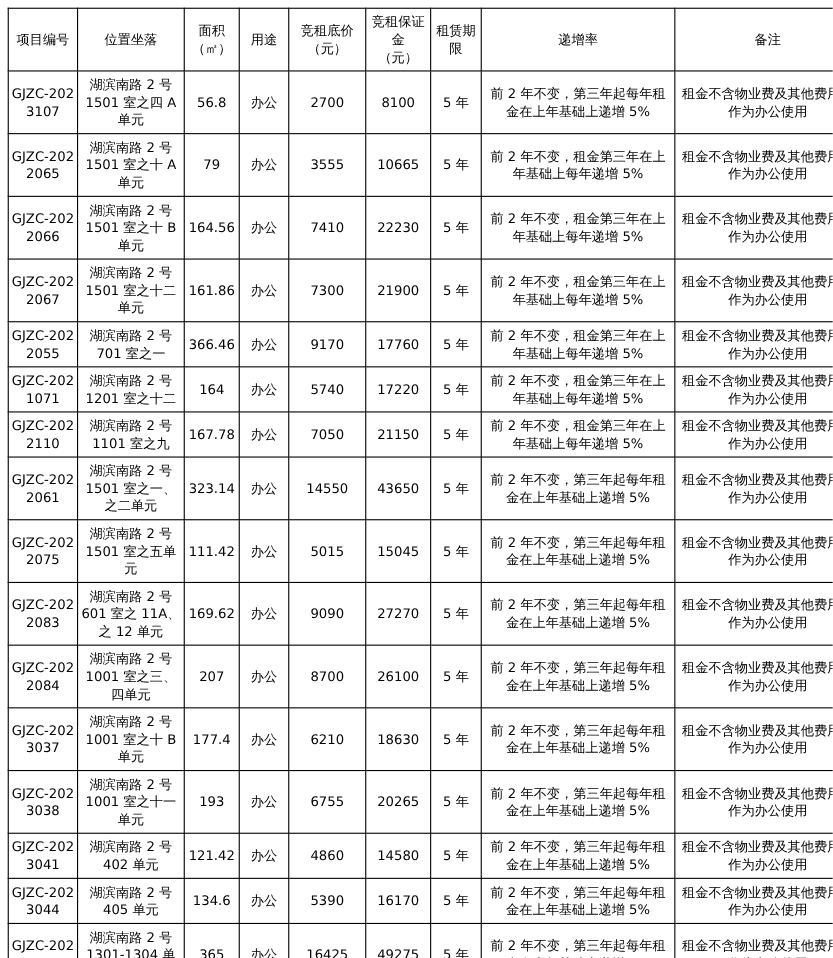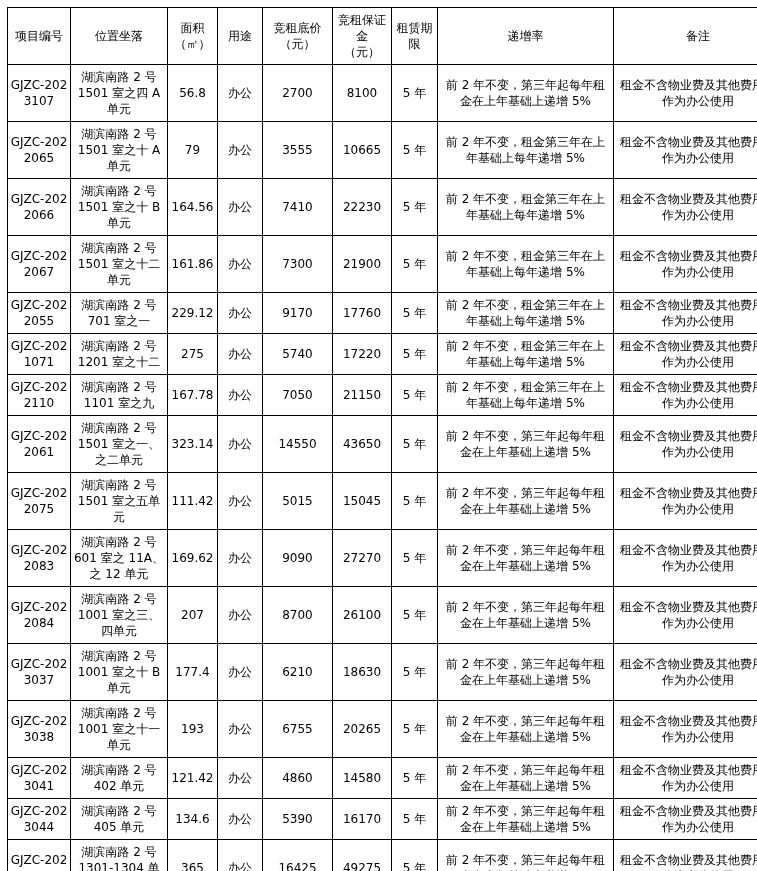--- a/index.html
+++ b/index.html
@@ -126,34 +126,34 @@
           <td class="c-deposit">21900</td>
           <td class="c-term">5 年</td>
           <td class="c-rate">前 2 年不变，租金第三年在上年基础上每年递增 5%</td>
           <td class="c-remark">租金不含物业费及其他费用，作为办公使用</td>
         </tr>
 
         <tr>
           <td class="c-id">GJZC-202
 2055</td>
           <td class="c-loc">湖滨南路 2 号 701 室之一</td>
-          <td class="c-area">229.12</td>
+          <td class="c-area">366.46</td>
           <td class="c-use">办公</td>
           <td class="c-price">9170</td>
           <td class="c-deposit">17760</td>
           <td class="c-term">5 年</td>
           <td class="c-rate">前 2 年不变，租金第三年在上年基础上每年递增 5%</td>
           <td class="c-remark">租金不含物业费及其他费用，作为办公使用</td>
         </tr>
 
         <tr>
           <td class="c-id">GJZC-202
 1071</td>
           <td class="c-loc">湖滨南路 2 号 1201 室之十二</td>
-          <td class="c-area">275</td>
+          <td class="c-area">164</td>
           <td class="c-use">办公</td>
           <td class="c-price">5740</td>
           <td class="c-deposit">17220</td>
           <td class="c-term">5 年</td>
           <td class="c-rate">前 2 年不变，租金第三年在上年基础上每年递增 5%</td>
           <td class="c-remark">租金不含物业费及其他费用，作为办公使用</td>
         </tr>
 
         <tr>
           <td class="c-id">GJZC-202

